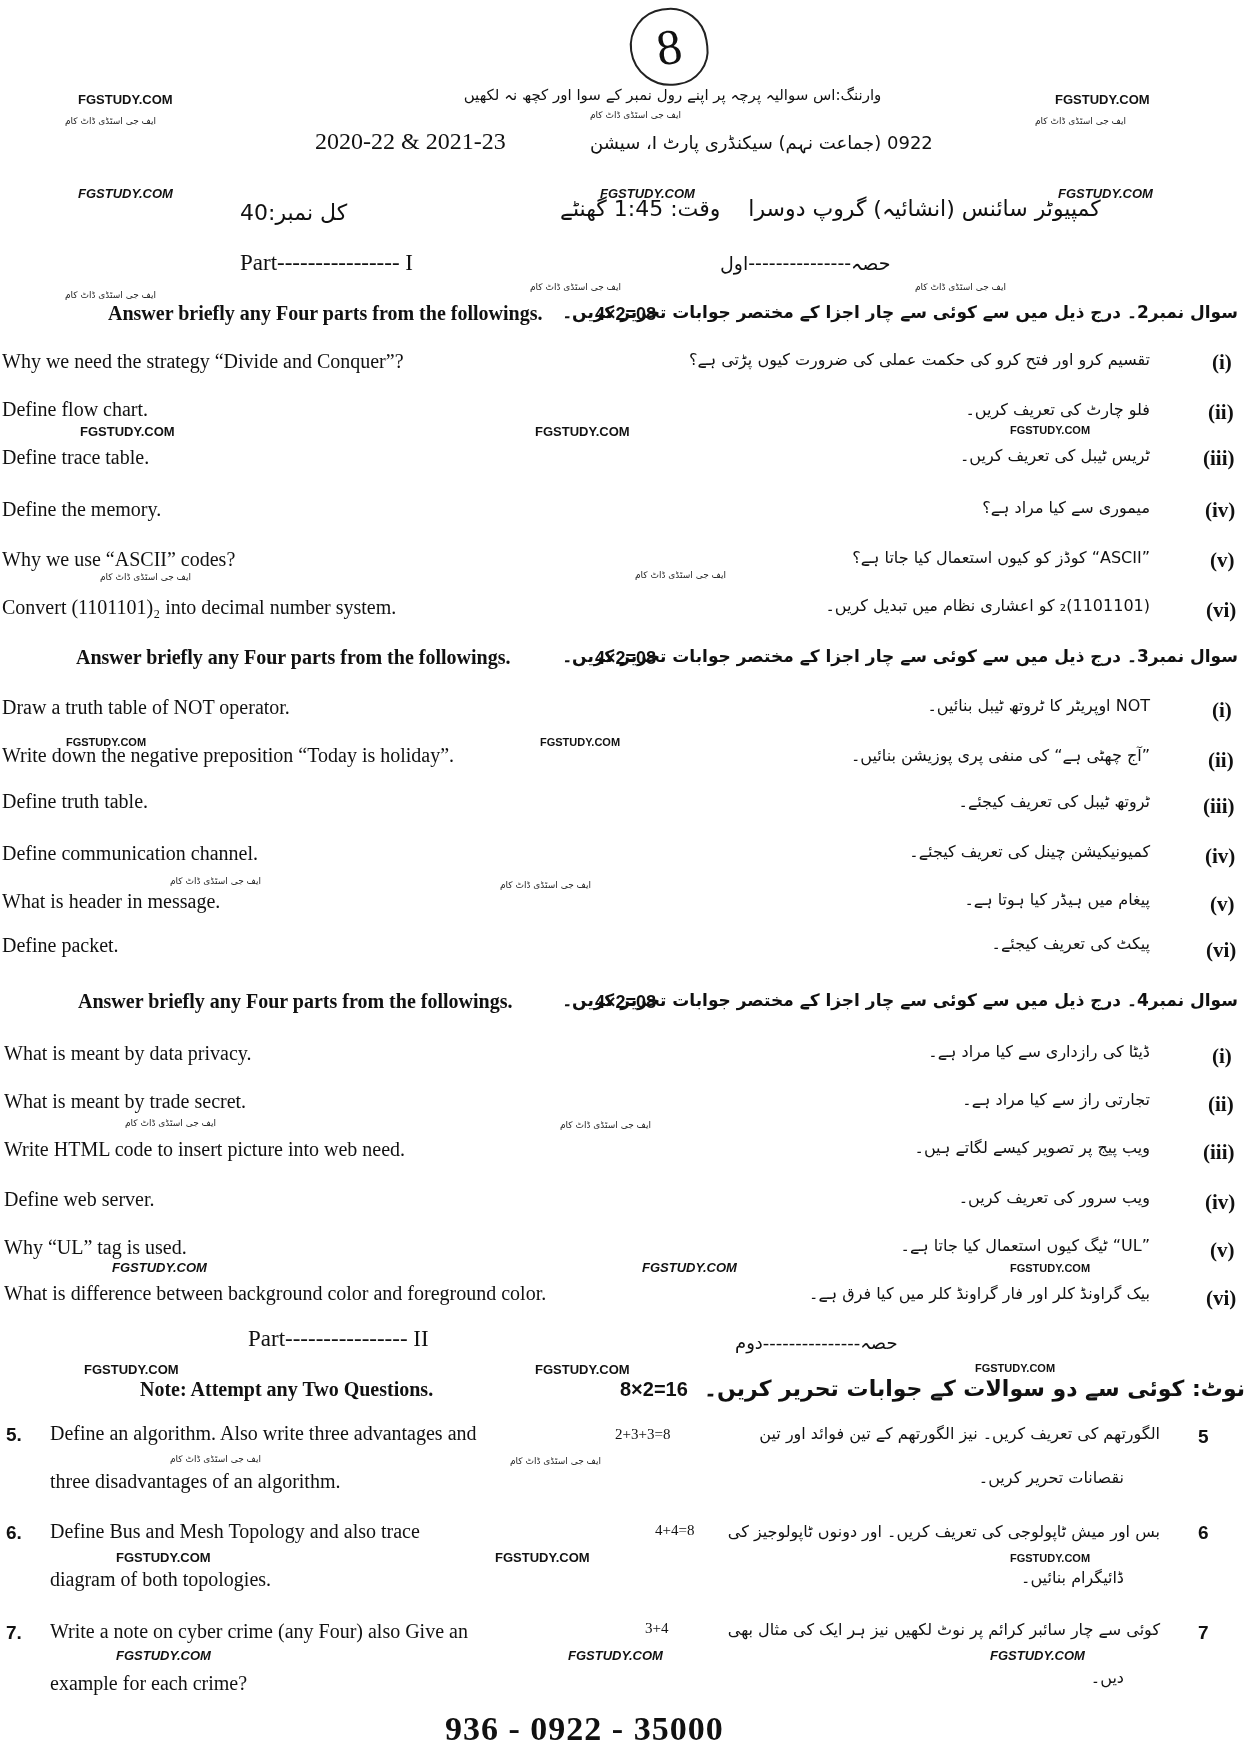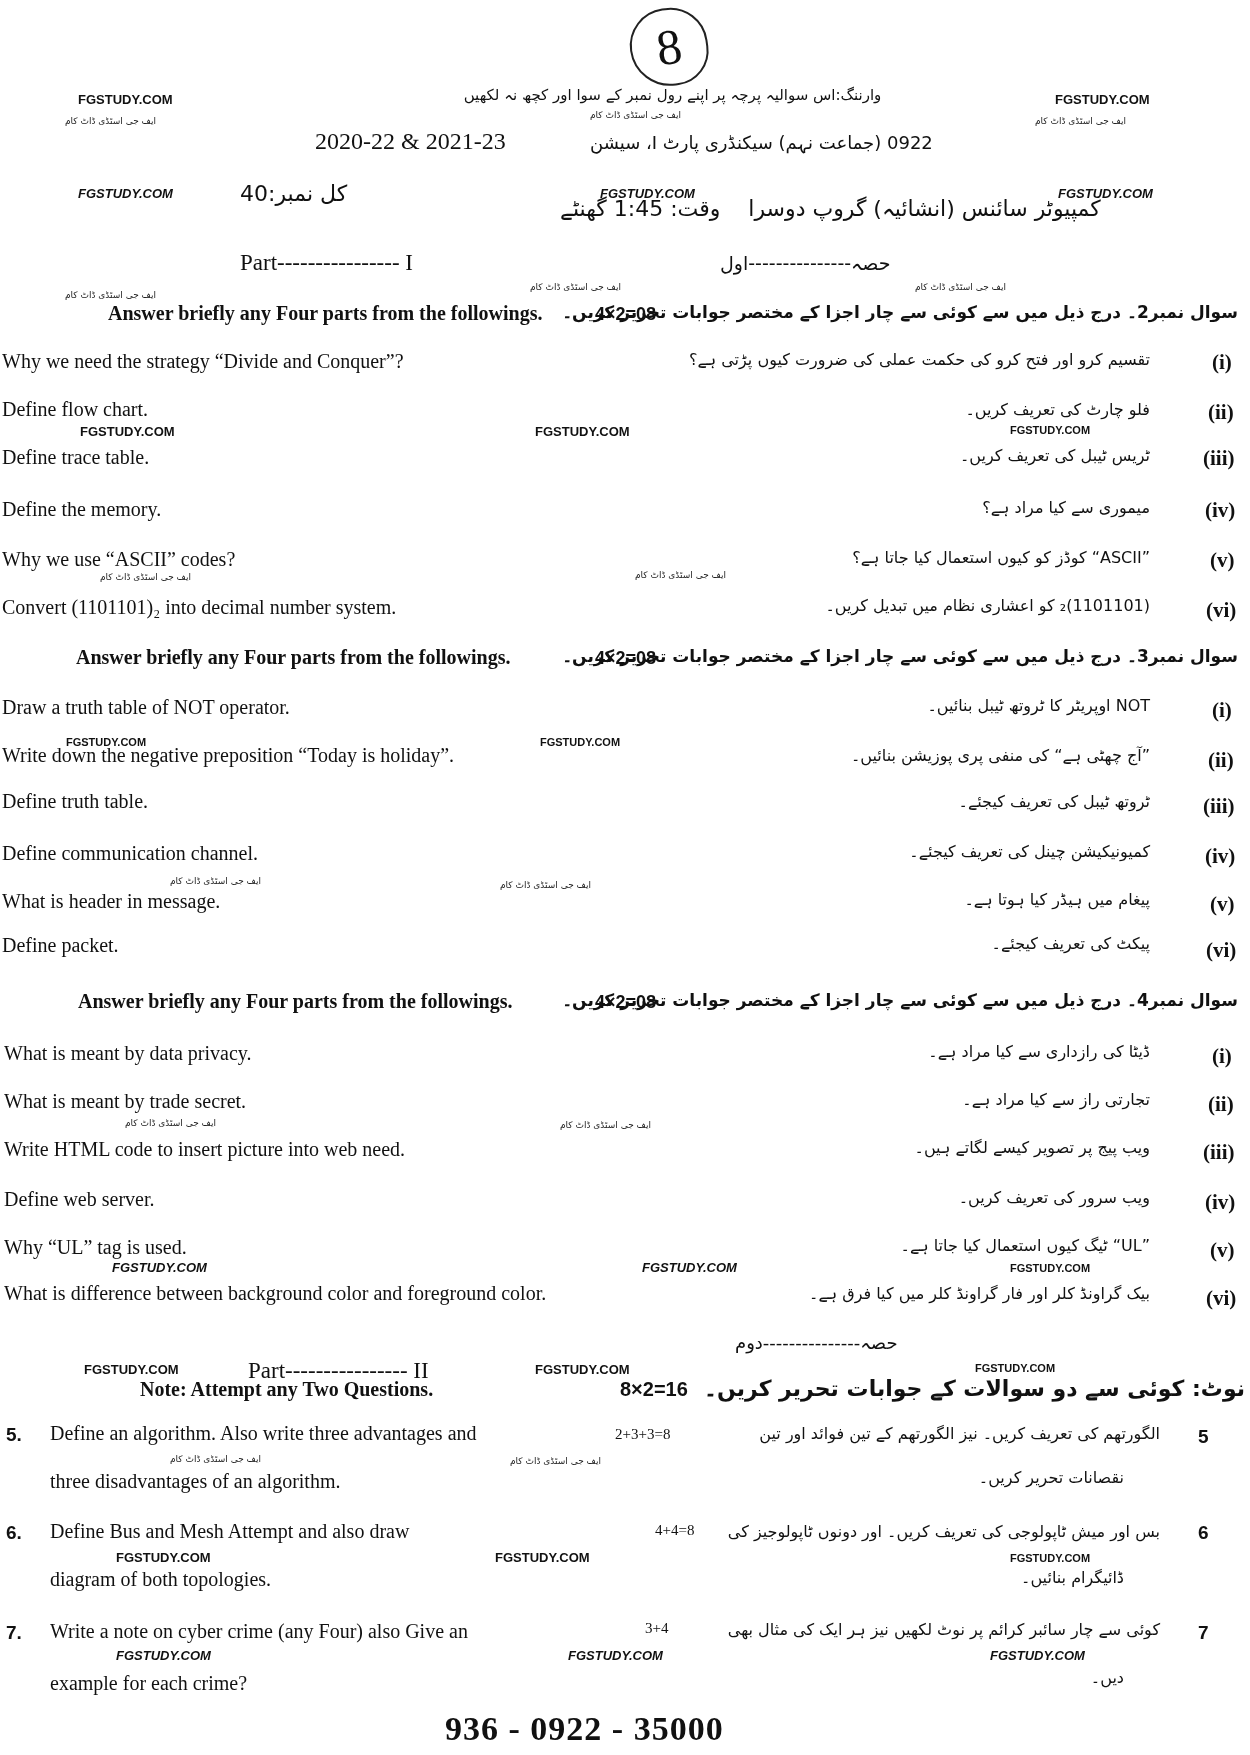--- a/index.html
+++ b/index.html
@@ -38,21 +38,21 @@
 <div class="abs ur" style="left:395px;top:86px;width:555px;text-align:center;font-size:15px;">وارننگ:اس سوالیہ پرچہ پر اپنے رول نمبر کے سوا اور کچھ نہ لکھیں</div>
 <div class="abs wm-ur" style="left:590px;top:110px;">ایف جی اسٹڈی ڈاٹ کام</div>
 
 <div class="abs" style="left:315px;top:128px;font-size:24px;font-family:'Liberation Serif',serif;">2020-22  &amp;  2021-23</div>
 <div class="abs ur" style="left:590px;top:132px;font-size:18px;">0922 (جماعت نہم) سیکنڈری پارٹ I، سیشن</div>
 
 <div class="abs wm i" style="left:78px;top:186px;">FGSTUDY.COM</div>
 <div class="abs wm i" style="left:600px;top:186px;">FGSTUDY.COM</div>
 <div class="abs wm i" style="left:1058px;top:186px;">FGSTUDY.COM</div>
 
-<div class="abs ur" style="left:240px;top:181px;font-size:22px;">کل نمبر:40</div>
+<div class="abs ur" style="left:240px;top:200px;font-size:22px;">کل نمبر:40</div>
 <div class="abs ur" style="left:560px;top:196px;font-size:22px;">
   <span>کمپیوٹر سائنس (انشائیہ) گروپ دوسرا</span>
   &nbsp;&nbsp;
   <span>وقت: 1:45 گھنٹے</span>
 </div>
 
 <div class="abs" style="left:240px;top:250px;font-size:23px;">Part---------------- I</div>
 <div class="abs ur" style="left:720px;top:252px;font-size:19px;">حصہ---------------اول</div>
 
 <div class="abs wm-ur" style="left:65px;top:290px;">ایف جی اسٹڈی ڈاٹ کام</div>
@@ -150,21 +150,21 @@
 <div class="abs wm i" style="left:112px;top:1260px;">FGSTUDY.COM</div>
 <div class="abs wm i" style="left:642px;top:1260px;">FGSTUDY.COM</div>
 <div class="abs ur ur-q" style="left:700px;top:1236px;width:450px;text-align:right;">”UL“ ٹیگ کیوں استعمال کیا جاتا ہے۔</div>
 <div class="abs wm" style="left:1010px;top:1262px;font-size:11px;">FGSTUDY.COM</div>
 <div class="abs roman" style="left:1210px;top:1238px;">(v)</div>
 
 <div class="abs en" style="left:4px;top:1282px;">What is difference between background color and foreground color.</div>
 <div class="abs ur ur-q" style="left:700px;top:1284px;width:450px;text-align:right;">بیک گراونڈ کلر اور فار گراونڈ کلر میں کیا فرق ہے۔</div>
 <div class="abs roman" style="left:1206px;top:1286px;">(vi)</div>
 
-<div class="abs" style="left:248px;top:1326px;font-size:23px;margin-top:32px;">Part---------------- II</div>
+<div class="abs" style="left:248px;top:1326px;font-size:23px;">Part---------------- II</div>
 <div class="abs ur" style="left:735px;top:1332px;font-size:18px;">حصہ---------------دوم</div>
 
 <div class="abs wm" style="left:84px;top:1362px;">FGSTUDY.COM</div>
 <div class="abs wm" style="left:535px;top:1362px;">FGSTUDY.COM</div>
 <div class="abs wm" style="left:975px;top:1362px;font-size:11px;">FGSTUDY.COM</div>
 
 <div class="abs hdr-en" style="left:140px;top:1378px;">Note: Attempt any Two Questions.</div>
 <div class="abs marks" style="left:620px;top:1378px;font-size:20px;">8×2=16</div>
 <div class="abs ur ur-hdr" style="left:740px;top:1376px;width:505px;text-align:right;font-size:22px;">نوٹ: کوئی سے دو سوالات کے جوابات تحریر کریں۔</div>
 
@@ -172,21 +172,21 @@
 <div class="abs en" style="left:50px;top:1422px;">Define an algorithm. Also write three advantages and</div>
 <div class="abs wm-ur" style="left:170px;top:1454px;">ایف جی اسٹڈی ڈاٹ کام</div>
 <div class="abs wm-ur" style="left:510px;top:1456px;">ایف جی اسٹڈی ڈاٹ کام</div>
 <div class="abs en" style="left:50px;top:1470px;">three disadvantages of an algorithm.</div>
 <div class="abs" style="left:615px;top:1426px;font-size:15px;">2+3+3=8</div>
 <div class="abs ur ur-q" style="left:690px;top:1424px;width:470px;text-align:right;">الگورتھم کی تعریف کریں۔ نیز الگورتھم کے تین فوائد اور تین</div>
 <div class="abs ur ur-q" style="left:690px;top:1468px;width:434px;text-align:right;">نقصانات تحریر کریں۔</div>
 <div class="abs qnum" style="left:1198px;top:1426px;">5</div>
 
 <div class="abs qnum" style="left:6px;top:1522px;">6.</div>
-<div class="abs en" style="left:50px;top:1520px;">Define  Bus and Mesh Attempt and also draw</div>
+<div class="abs en" style="left:50px;top:1520px;">Define  Bus and Mesh Topology and also trace</div>
 <div class="abs wm" style="left:116px;top:1550px;">FGSTUDY.COM</div>
 <div class="abs wm" style="left:495px;top:1550px;">FGSTUDY.COM</div>
 <div class="abs en" style="left:50px;top:1568px;">diagram of both topologies.</div>
 <div class="abs" style="left:655px;top:1522px;font-size:15px;">4+4=8</div>
 <div class="abs ur ur-q" style="left:690px;top:1522px;width:470px;text-align:right;">بس اور میش ٹاپولوجی کی تعریف کریں۔ اور دونوں ٹاپولوجیز کی</div>
 <div class="abs wm" style="left:1010px;top:1552px;font-size:11px;">FGSTUDY.COM</div>
 <div class="abs ur ur-q" style="left:690px;top:1568px;width:434px;text-align:right;">ڈائیگرام بنائیں۔</div>
 <div class="abs qnum" style="left:1198px;top:1522px;">6</div>
 
 <div class="abs qnum" style="left:6px;top:1622px;">7.</div>

